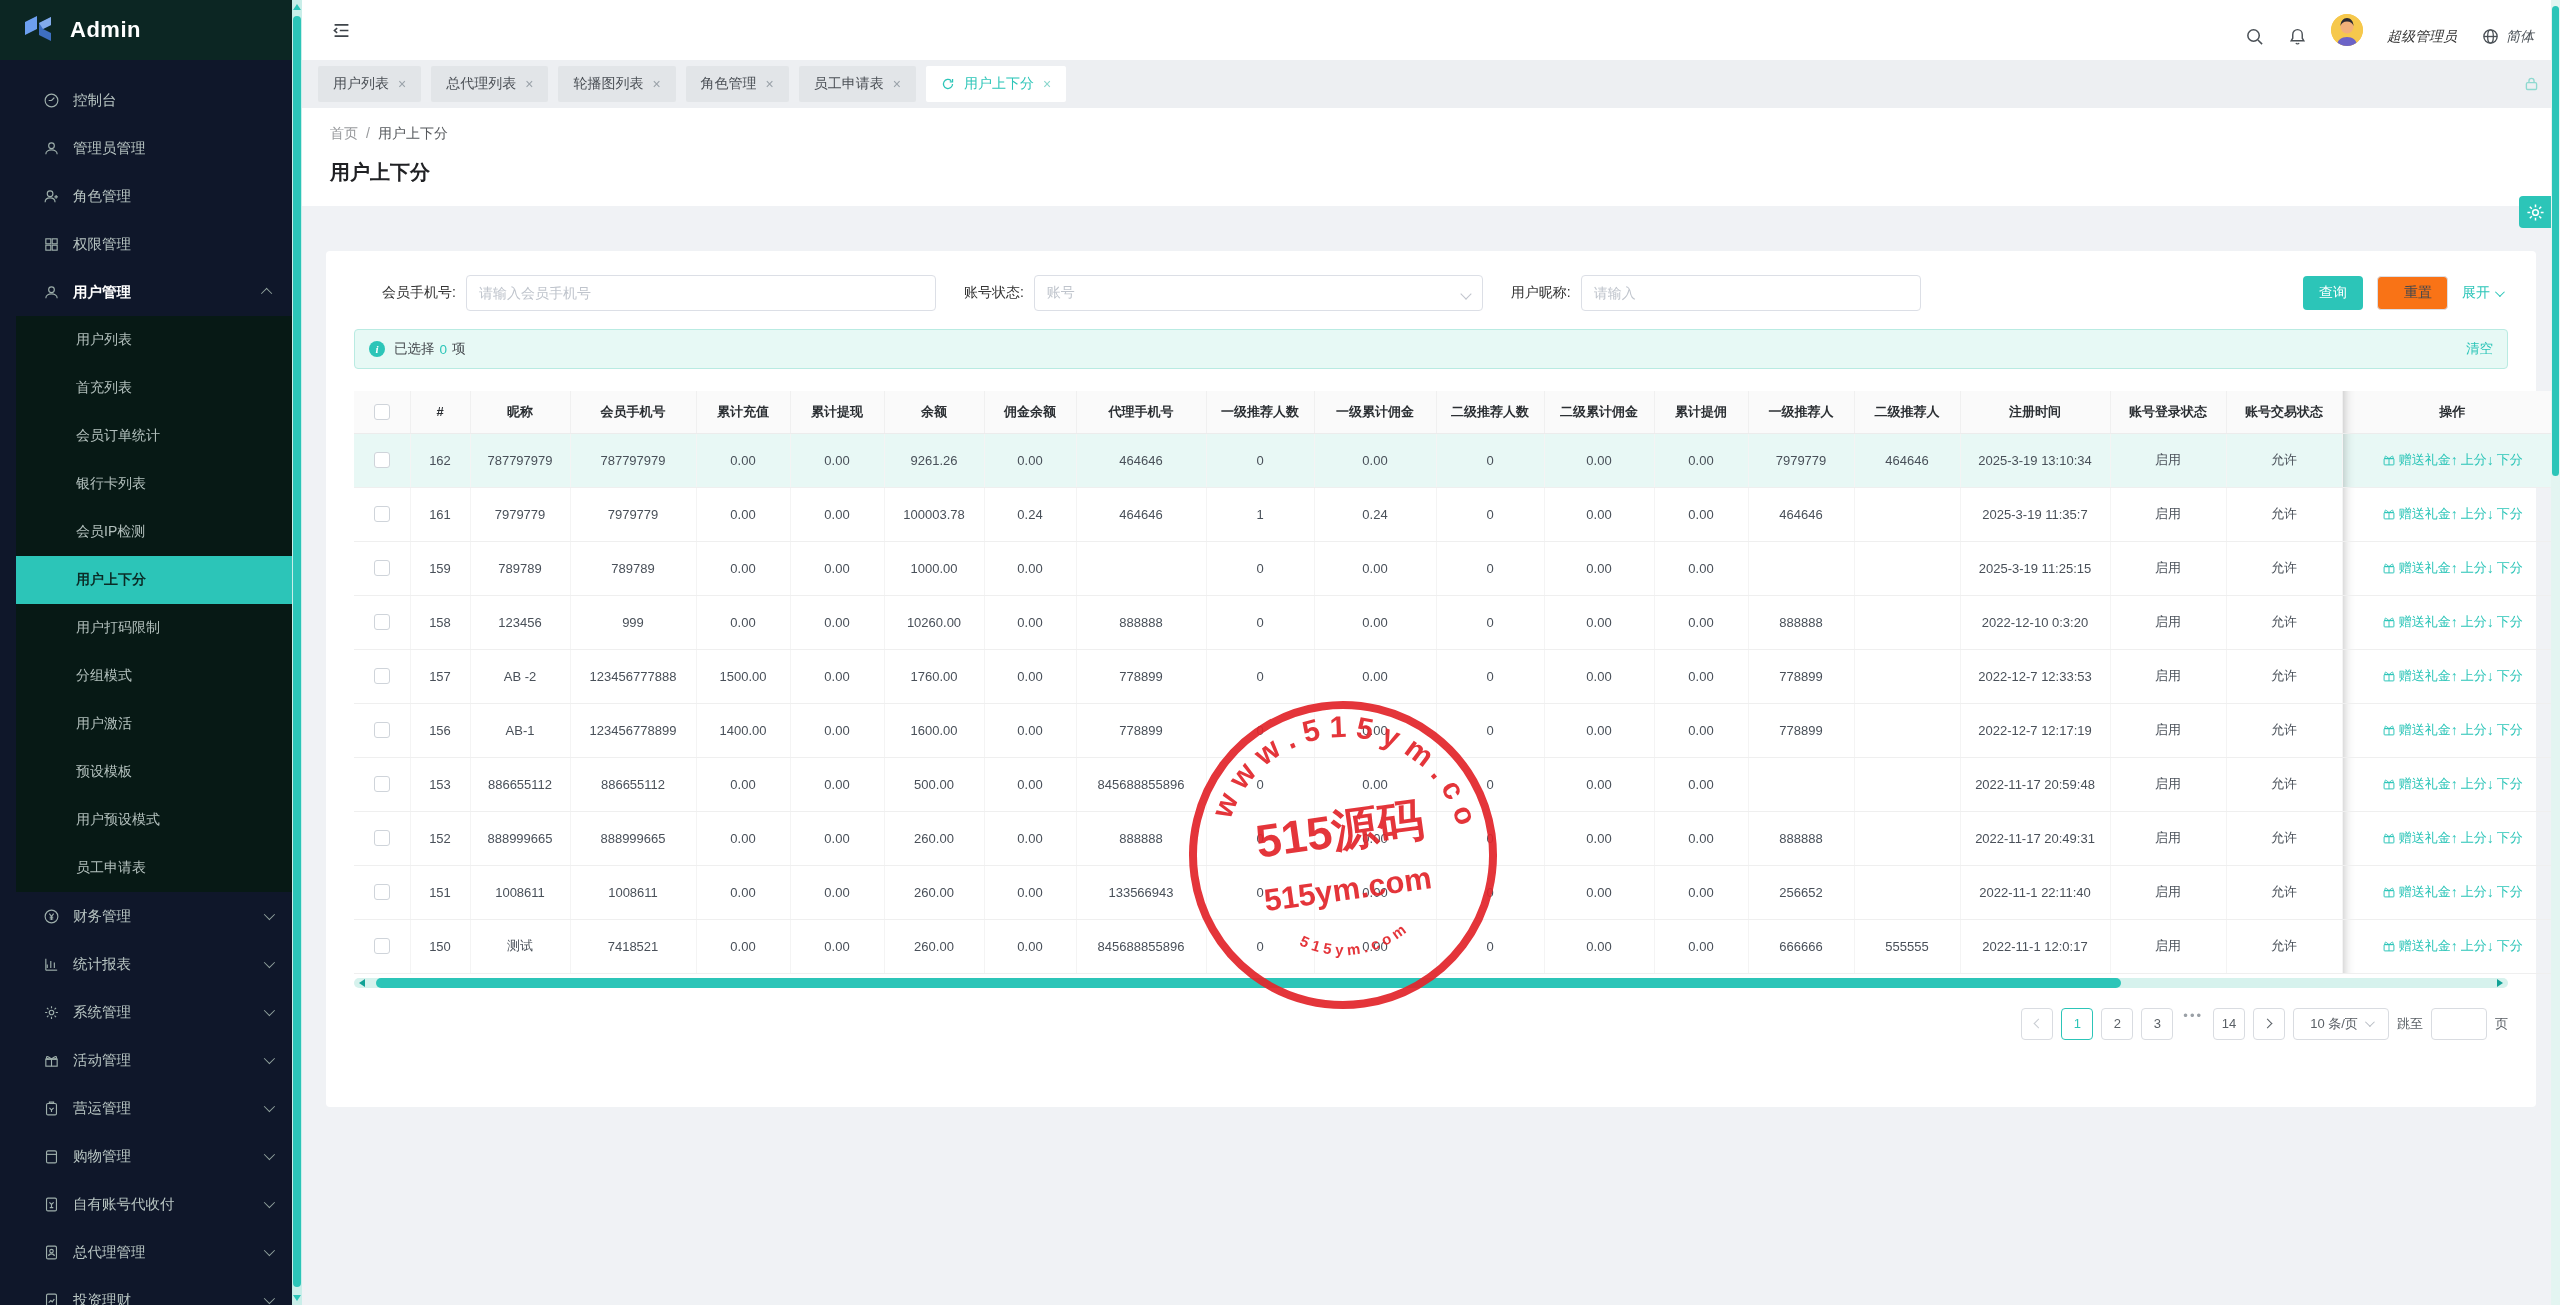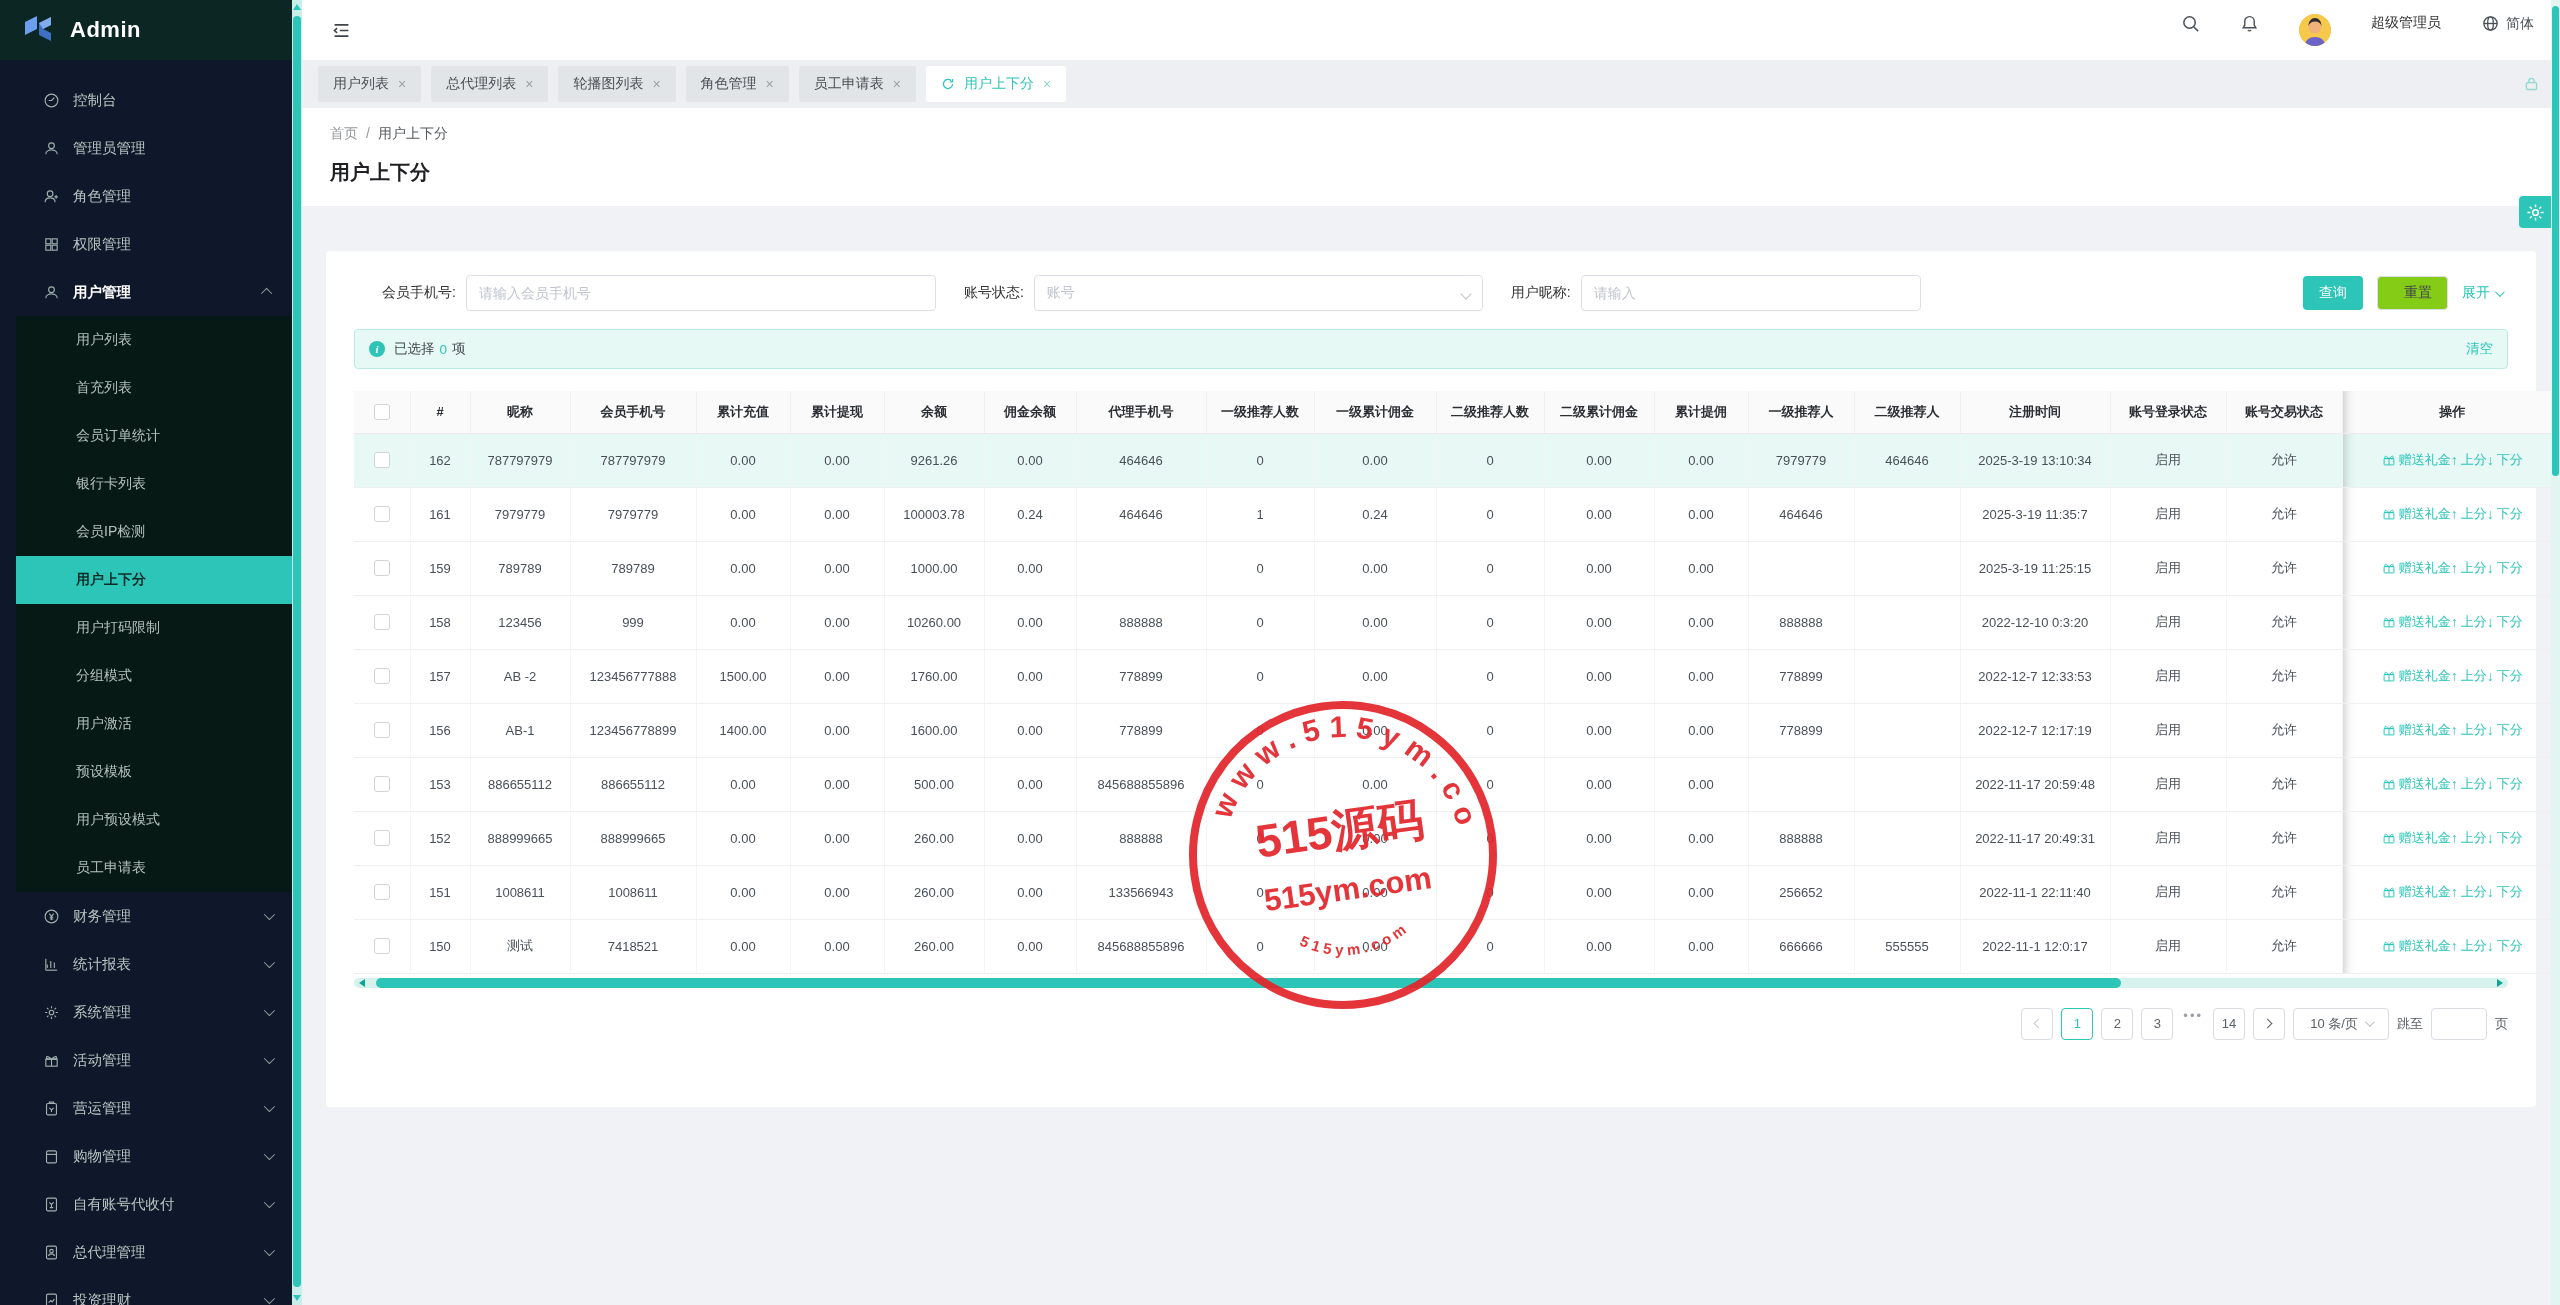--- a/index.html
+++ b/index.html
@@ -25,21 +25,21 @@
   
   .side-scroll { width:10px; flex-shrink:0; background:#c9eee9; position:relative; }
   .side-scroll .thumb { position:absolute; left:1px; right:1px; top:16px; bottom:18px; background:#2cc5b8; border-radius:4px; }
   .tri { width:0; height:0; position:absolute; left:1px; }
   .tri.up { top:4px; border-left:4px solid transparent; border-right:4px solid transparent; border-bottom:6px solid #2cc5b8; }
   .tri.dn { bottom:4px; border-left:4px solid transparent; border-right:4px solid transparent; border-top:6px solid #2cc5b8; }
 
   
   .main { flex:1; min-width:0; display:flex; flex-direction:column; position:relative; }
   .header { height:60px; background:#fff; display:flex; align-items:center; padding:0 26px 0 30px; flex-shrink:0; }
-  .hdr-right { margin-left:auto; display:flex; align-items:flex-start; gap:40px; color:#4a5056; }
+  .hdr-right { margin-left:auto; display:flex; align-items:flex-end; gap:24px; color:#4a5056;font-style:italic; }
   .hicon svg { width:19px; height:19px; display:block; }
   .avatar { width:32px; height:32px; border-radius:50%; overflow:hidden; background:#f6c84c; }
   .user-name { font-size:14px; color:#333; }
   .lang { display:flex; align-items:center; gap:6px; font-size:14px; }
 
   
   .tabband { height:48px; background:#edeff2; display:flex; align-items:center; padding:0 16px; gap:10px; flex-shrink:0; position:relative; }
   .tab { height:36px; background:#e2e5e8; color:#4a4f55; display:flex; align-items:center; gap:9px; padding:0 15px; font-size:14px; border-radius:2px; cursor:pointer; }
   .tab .tab-close { color:#9aa2a9; font-size:14px; line-height:1; }
   .tab.active { background:#fff; color:#2cc5b8; }
@@ -63,21 +63,21 @@
   .f-label { font-size:14px; color:#333; margin:0 10px 0 28px; white-space:nowrap; }
   .f-label:first-child { margin-left:28px; }
   .txt-input, .sel { height:36px; border:1px solid #dcdfe6; border-radius:4px; background:#fff; font-size:14px; padding:0 12px; color:#333; font-family:inherit; }
   .txt-input::placeholder { color:#bfc4cc; }
   .sel { display:flex; align-items:center; color:#bfc4cc; position:relative; }
   .sel .sel-chev { position:absolute; right:12px; top:14px; width:8px; height:8px; border-right:1.5px solid #c0c4cc; border-bottom:1.5px solid #c0c4cc; transform:rotate(45deg); }
   .w-phone { width:470px; } .w-status { width:449px; } .w-nick { width:340px; }
   .filter-actions { margin-left:auto; display:flex; align-items:center; gap:14px; padding-right:6px; }
   .btn { height:34px; border-radius:4px; font-size:14px; padding:0 15px; cursor:pointer; border:1px solid transparent; font-family:inherit; }
   .btn-primary { background:#2cc5b8; color:#fff; }
-  .btn-plain { background:#84cc16; border-color:#dcdfe6; color:#44484d;padding-left:26px; }
+  .btn-plain { background:#f97316; border-color:#dcdfe6; color:#44484d;padding-left:26px; }
   .expand-link { color:#2cc5b8; font-size:14px; display:flex; align-items:center; gap:5px; cursor:pointer; }
   .expand-link .sel-chev2 { width:7px; height:7px; border-right:1.5px solid #2cc5b8; border-bottom:1.5px solid #2cc5b8; transform:rotate(45deg) translateY(-2px); }
 
   
   .sel-alert { margin:18px 12px 0; height:40px; background:#e7f9f5; border:1px solid #b9ebe2; border-radius:4px; display:flex; align-items:center; padding:0 14px; font-size:13.5px; color:#44484d; }
   .info-ic { width:16px; height:16px; border-radius:50%; background:#2cc5b8; color:#fff; font-size:11px; font-style:italic; font-weight:bold; display:flex; align-items:center; justify-content:center; margin-right:9px; font-family:"Liberation Serif",serif; }
   .sel-count { color:#2cc5b8; margin:0 5px; }
   .clear-link { margin-left:auto; color:#2cc5b8; cursor:pointer; }
 
   

